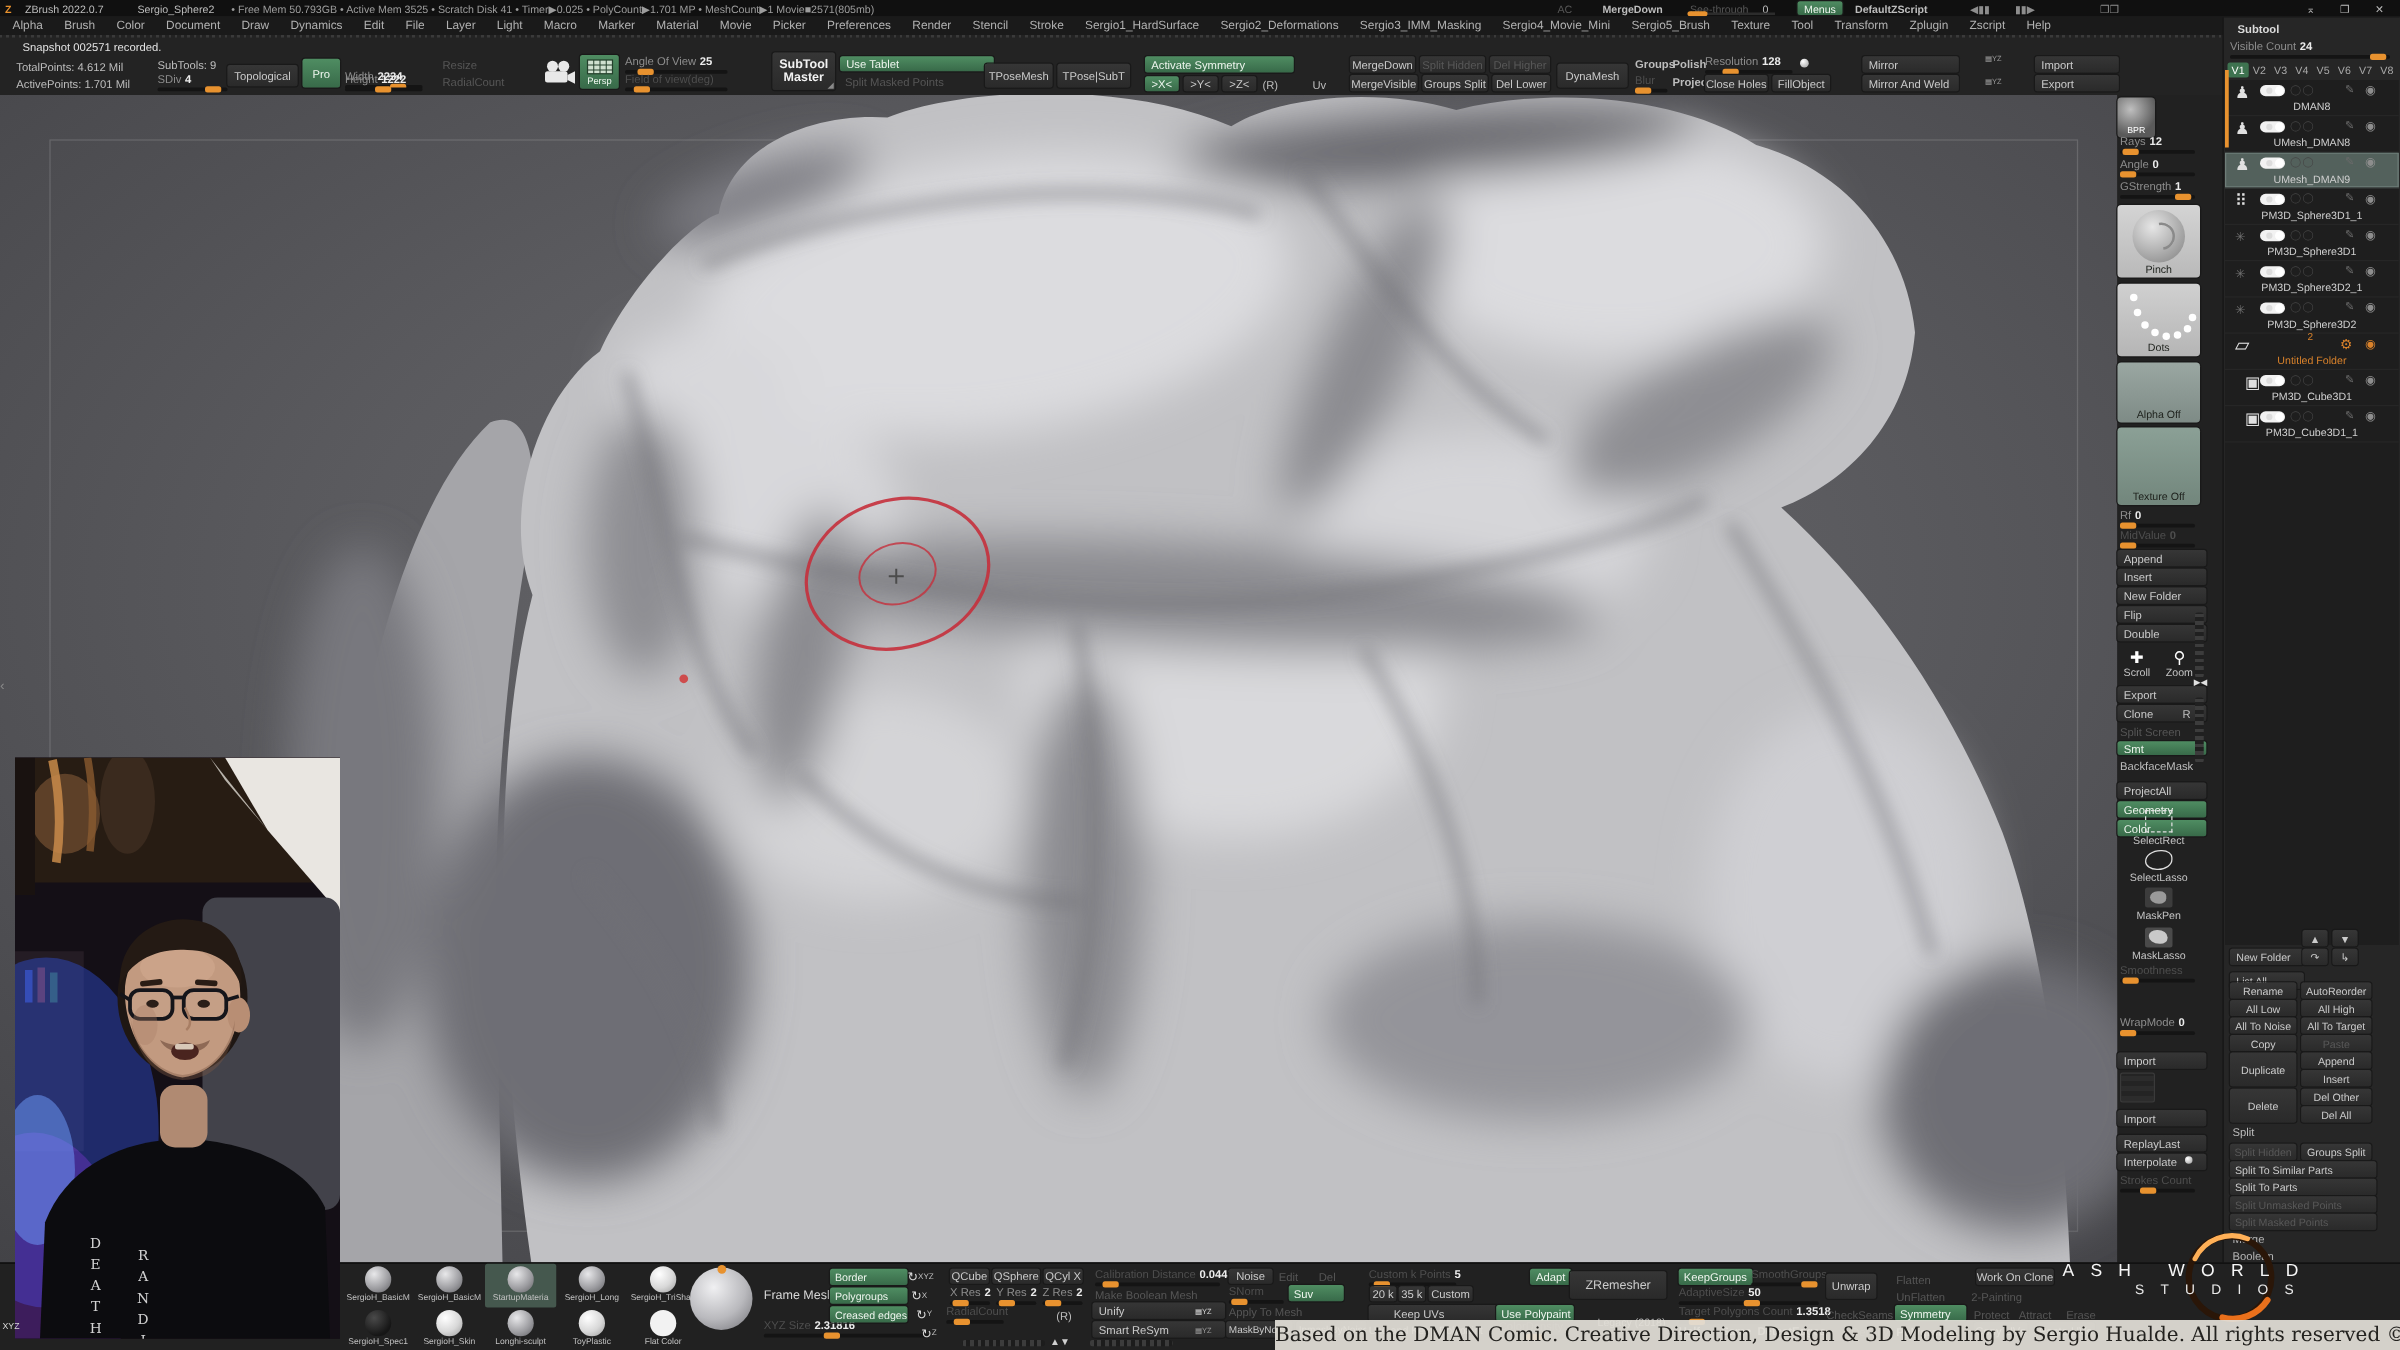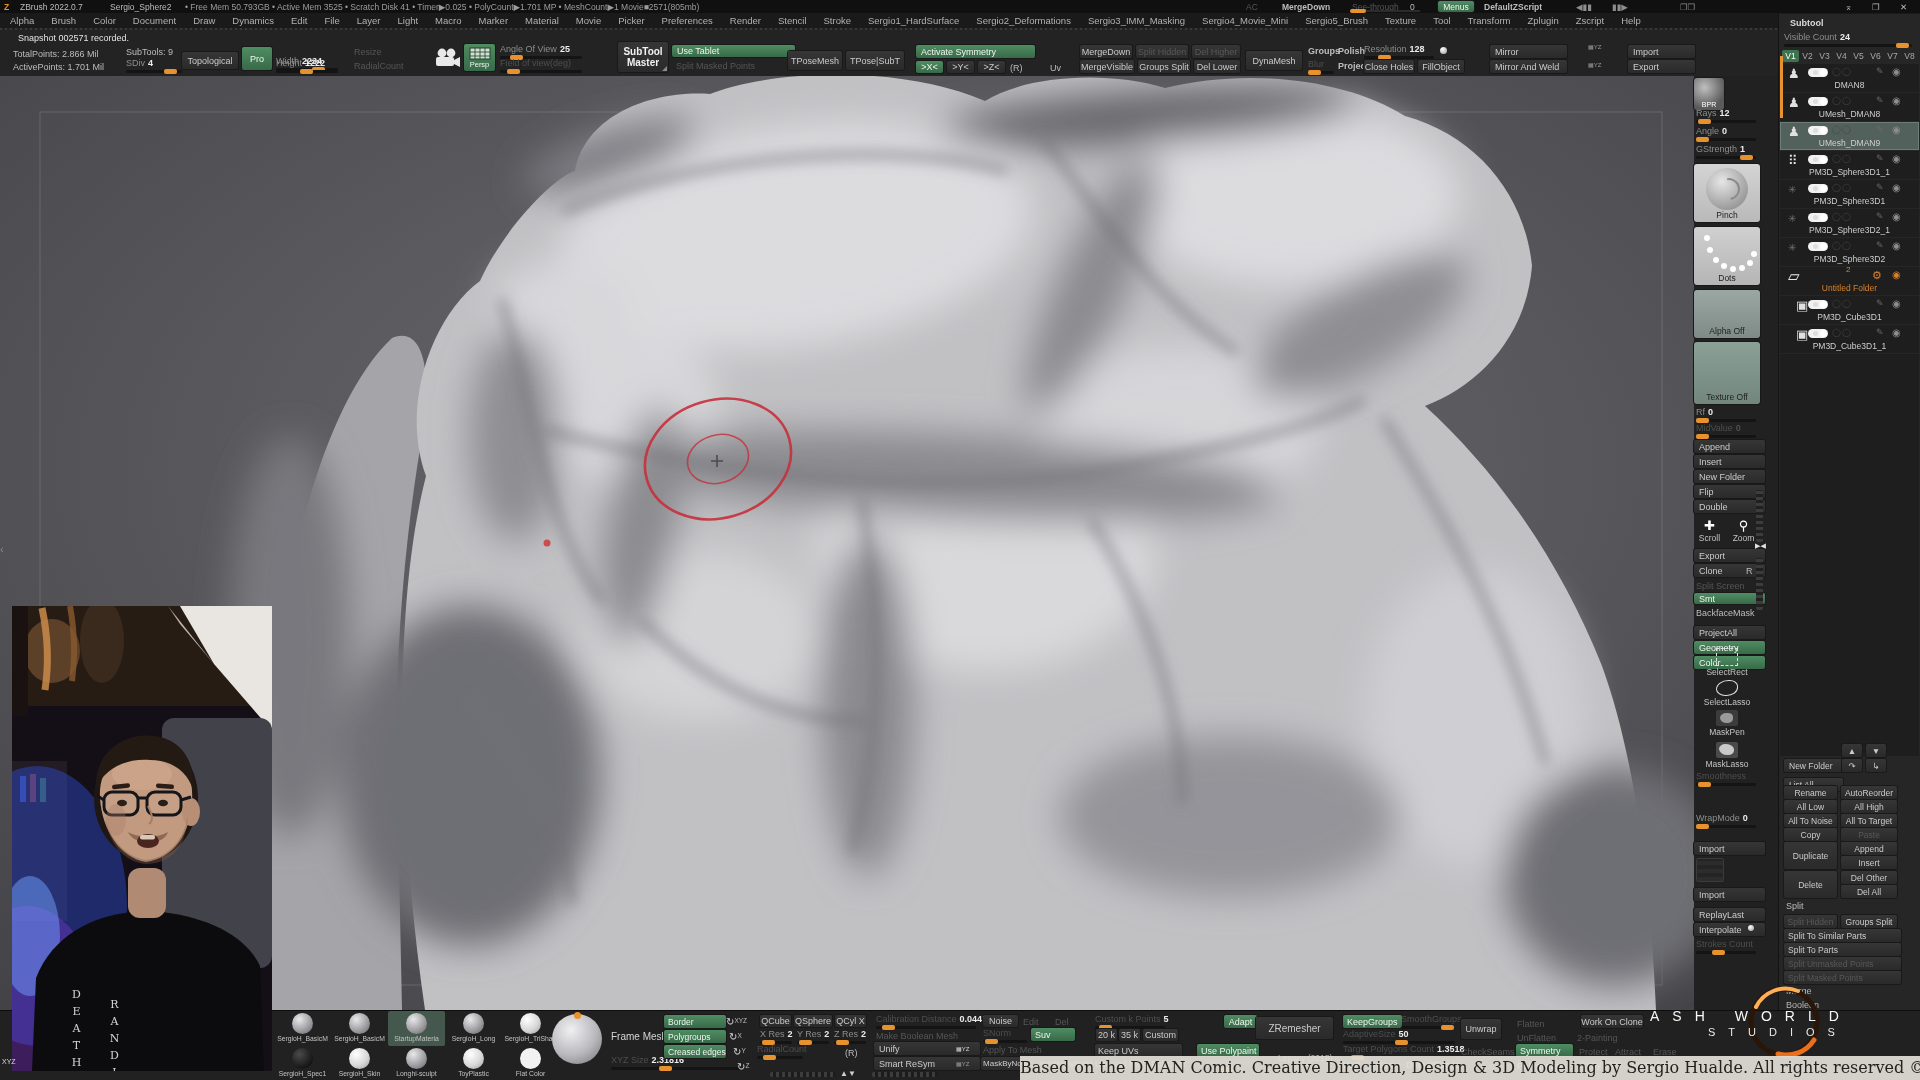--- a/index.html
+++ b/index.html
@@ -149,21 +149,21 @@
     <span class="mi">Texture</span>
     <span class="mi">Tool</span>
     <span class="mi">Transform</span>
     <span class="mi">Zplugin</span>
     <span class="mi">Zscript</span>
     <span class="mi">Help</span>
 </div>
 
 <div id="topshelf" class="sec">
   <span class="txt" style="left:18px;top:5px;color:#e3e3e3">Snapshot 002571 recorded.</span>
-  <span class="txt" style="left:13px;top:21px">TotalPoints: 2.866 Mil</span>
+  <span class="txt" style="left:13px;top:21px">TotalPoints: 4.612 Mil</span>
   <span class="txt" style="left:13px;top:34px">ActivePoints: 1.701 Mil</span>
   <span class="txt" style="left:126px;top:19px">SubTools: 9</span>
   <div class="sl" style="left:126px;top:31px;width:56px"><span class="lb">SDiv</span><b>4</b><div class="tk">
         <i class="kb" style="left:38px"></i>
       </div></div>
   <div class="btn" style="left:182px;top:24px;width:56px;height:17px">Topological</div>
   <div class="btn grn" style="left:242px;top:19px;width:30px;height:23px">Pro</div>
   <div class="sl" style="left:276px;top:29px;width:62px"><span class="lb">Width</span><b>2234</b><div class="tk">
         <i class="kb" style="left:36px"></i>
       </div></div>
@@ -639,21 +639,21 @@
   <div class="btn grn" style="left:1031px;top:17px;width:40px;justify-content:flex-start;padding-left:4px">Suv</div>
   <span class="txt dim" style="left:983px;top:34px">Apply To Mesh</span>
   <div class="btn" style="left:981px;top:46px;width:53px;font-size:8px">MaskByNoise</div>
   <div class="btn" style="left:1037px;top:46px;width:56px;font-size:8px">UnmaskByNoise</div>
   <div class="sl dm" style="left:1095px;top:4px;width:70px"><span class="lb">Custom k Points</span><b style="color:#ececec">5</b><div class="tk">
         <i class="kb" style="left:4px"></i>
       </div></div>
   <div class="btn" style="left:1096px;top:18px;width:21px;height:12px">20 k</div>
   <div class="btn" style="left:1119px;top:18px;width:21px;height:12px">35 k</div>
   <div class="btn" style="left:1143px;top:18px;width:35px;height:12px">Custom</div>
-  <div class="btn" style="left:1095px;top:33px;width:84px;justify-content:flex-start;padding-left:3px">Keep UVs</div>
+  <div class="btn" style="left:1095px;top:33px;width:84px;justify-content:flex-start;padding-left:20px">Keep UVs</div>
   <span class="txt" style="left:1095px;top:48px;font-size:8.5px">Use and Keep Polypaint</span>
   <div class="btn grn" style="left:1224px;top:4px;width:33px">Adapt</div>
   <div class="btn" style="left:1256px;top:6px;width:77px;height:22px;font-size:10px">ZRemesher</div>
   <div class="btn grn" style="left:1197px;top:33px;width:58px;justify-content:flex-start;padding-left:4px">Use Polypaint</div>
   <div class="sl dm" style="left:1199px;top:46px;width:52px"><span class="lb">ColorDensity</span><div class="tk">
         <i class="kb" style="left:22px"></i>
       </div></div>
   <span class="txt" style="left:1278px;top:42px;color:#b0b0b0;font-size:8.5px">Legacy (2018)</span>
   <div class="btn grn" style="left:1343px;top:4px;width:55px;justify-content:flex-start;padding-left:4px">KeepGroups</div>
   <div class="sl dm" style="left:1401px;top:4px;width:52px"><span class="lb">SmoothGroups</span><div class="tk">

